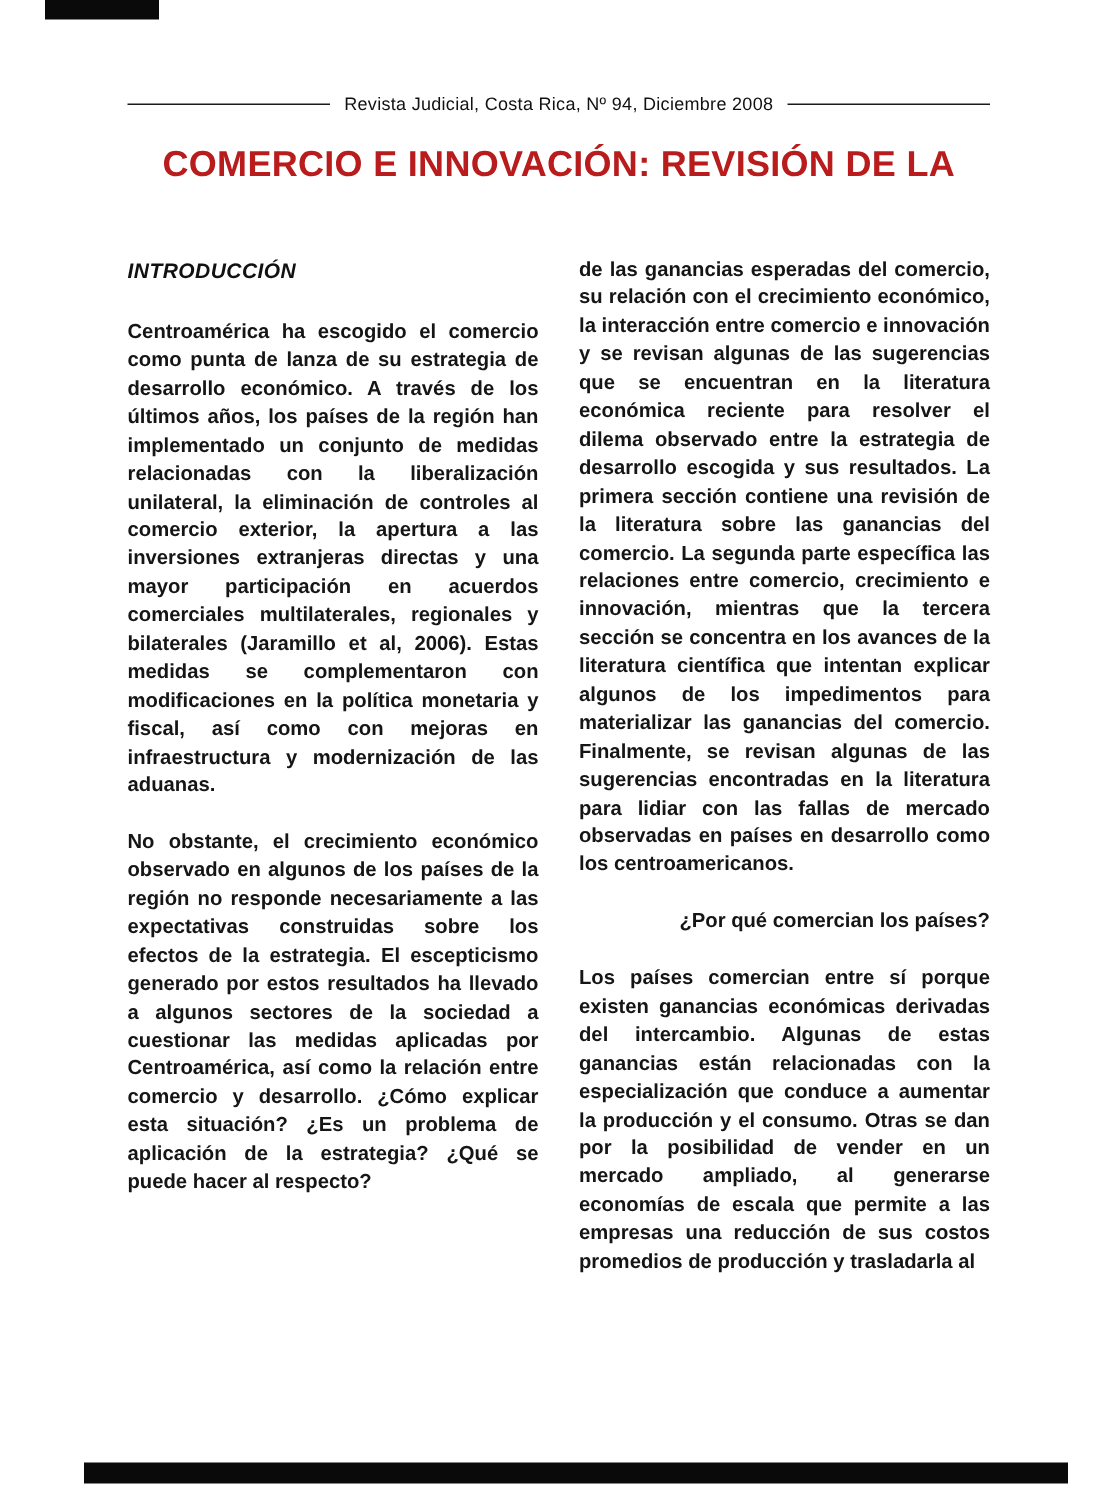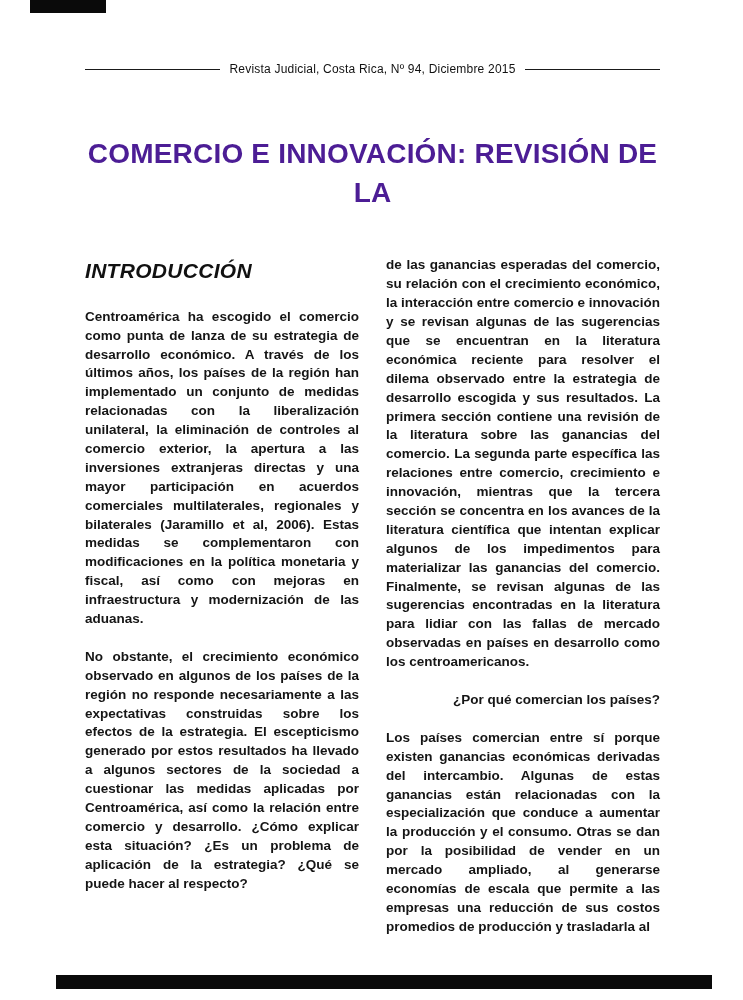--- a/index.html
+++ b/index.html
@@ -22,27 +22,27 @@
   .doc { padding: 62px 83px 0 85px; }
 
   .journal-header {
     display: flex; align-items: center; gap: 7px;
     font-size: 12px; color: #111;
   }
   .hline { flex: 1; border-top: 1.4px solid #1a1a1a; height: 0; }
   .journal-header .txt { white-space: nowrap; padding: 0 2px; letter-spacing: 0.2px; }
 
   .title {
-    margin-top: 58px;
+    margin-top: 17px;
     text-align: center;
-    font-size: 28px;
+    font-size: 24px;
     font-weight: bold;
     line-height: 1.40;
     letter-spacing: 0.2px;
-    color: #4c1d95;
+    color: #b91c1c;
   }
 
   .author-block {
     margin-top: 36px;
     text-align: right;
     font-size: 13.5px;
     font-weight: bold;
     font-style: italic;
     line-height: 1.55;
     color: #111;
@@ -54,41 +54,41 @@
     gap: 27px;
   }
   .col {
     flex: 1;
     font-size: 13.5px;
     line-height: 1.40;
     text-align: justify;
     color: #151515;
   }
   .section-heading {
-    font-size: 21px;
+    font-size: 14px;
     font-weight: bold;
     font-style: italic;
     letter-spacing: 0.3px;
     margin-bottom: 22px;
     text-align: left;
     color: #111;
   }
   .para { margin-bottom: 19px; font-weight: bold; }
   .subheading { text-align: right; }
 </style>
 </head>
 <body>
 
 <div class="print-mark-top"></div>
 
 <div class="doc">
 
   <div class="journal-header">
     <span class="hline"></span>
-    <span class="txt">Revista Judicial, Costa Rica, Nº 94, Diciembre 2015</span>
+    <span class="txt">Revista Judicial, Costa Rica, Nº 94, Diciembre 2008</span>
     <span class="hline"></span>
   </div>
 
   <h1 class="title">
     <span>COMERCIO E INNOVACIÓN: REVISIÓN DE LA</span><br>
   </h1>
 
   <div class="author-block">
   </div>
 

